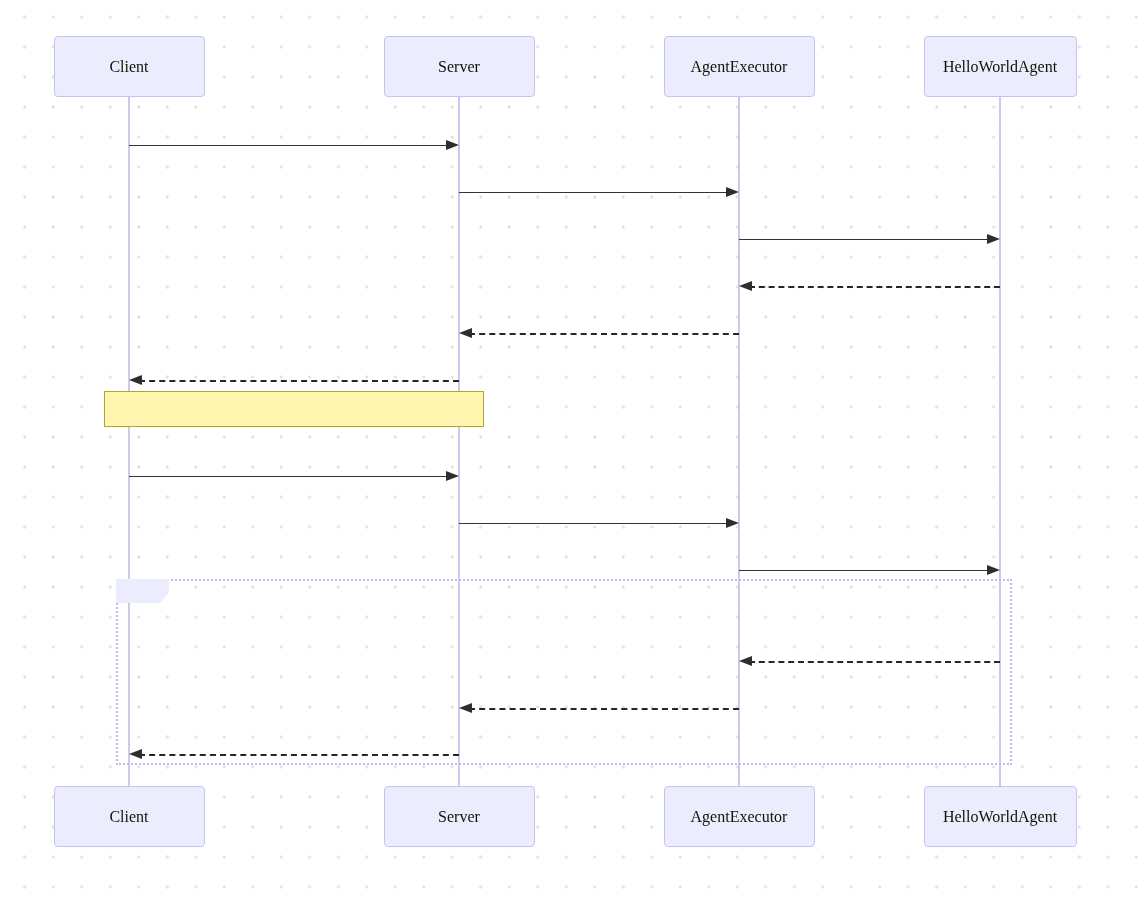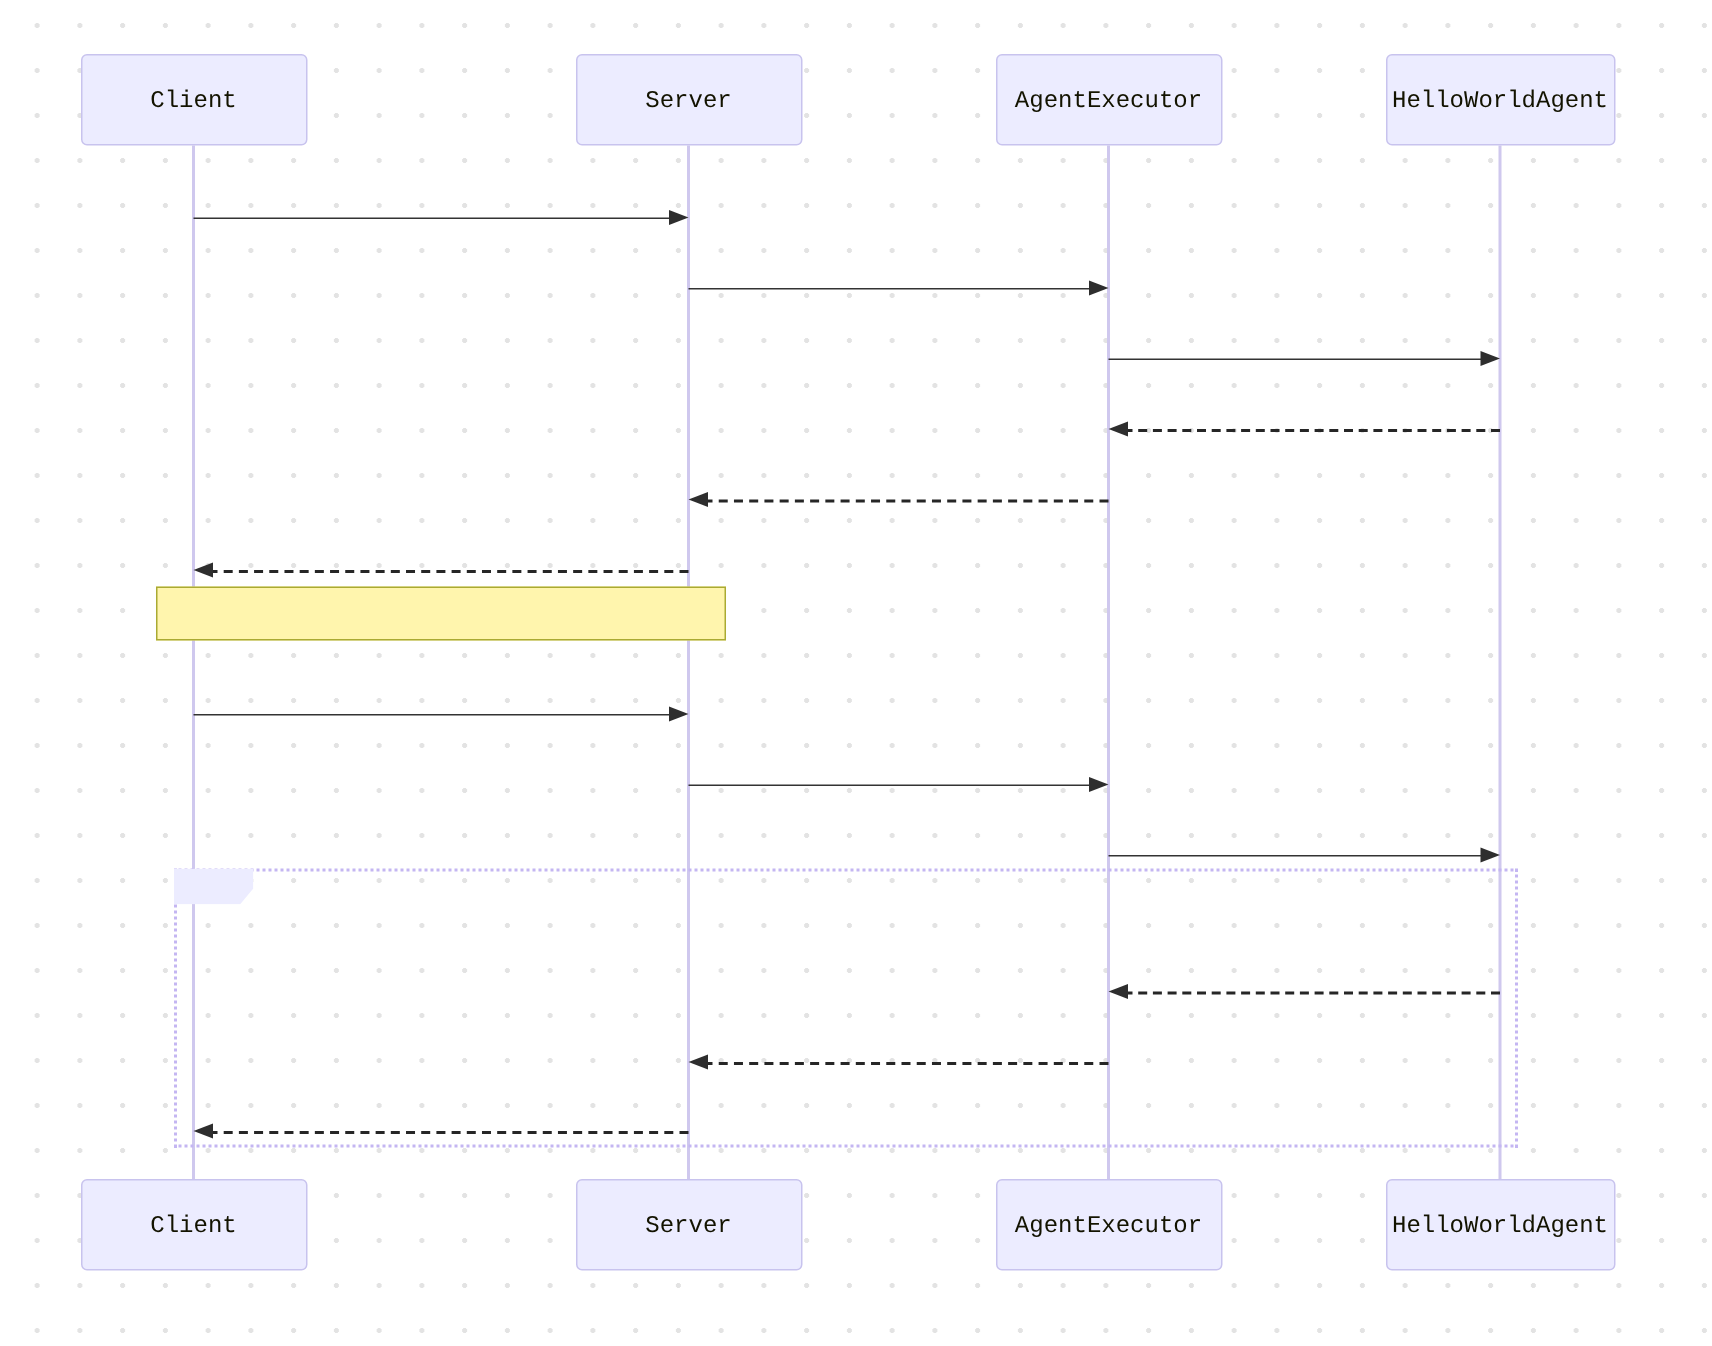--- a/index.html
+++ b/index.html
@@ -2,21 +2,21 @@
 <html><head>
 <meta charset="utf-8">
 <style>
   html,body { margin:0; padding:0; background:#ffffff; }
   #stage {
     position:relative; width:1141px; height:897px; overflow:hidden;
     background-color:#ffffff;
     background-image: radial-gradient(circle, #e3e3e3 1.6px, transparent 1.7px);
     background-size: 28.5px 30px;
     background-position: 10.5px 2px;
-    font-family:Liberation Mono, monospace;
+    font-family:Liberation Serif, serif;
   }
   .actor-box {
     position:absolute; box-sizing:border-box;
     background:#ECECFF; border:1px solid #c8c3ee; border-radius:4px;
     display:flex; align-items:center; justify-content:center;
     font-size:16px; color:#131300; font-weight:400;
   }
   .lifeline { position:absolute; width:2px; background:#cfc8ee; }
   .msg-line { position:absolute; height:0; border-top:1.6px solid #333333; }
   .msg-line.dashed { border-top-style:dashed; border-top-width:2px; border-top-color:#262626; }

